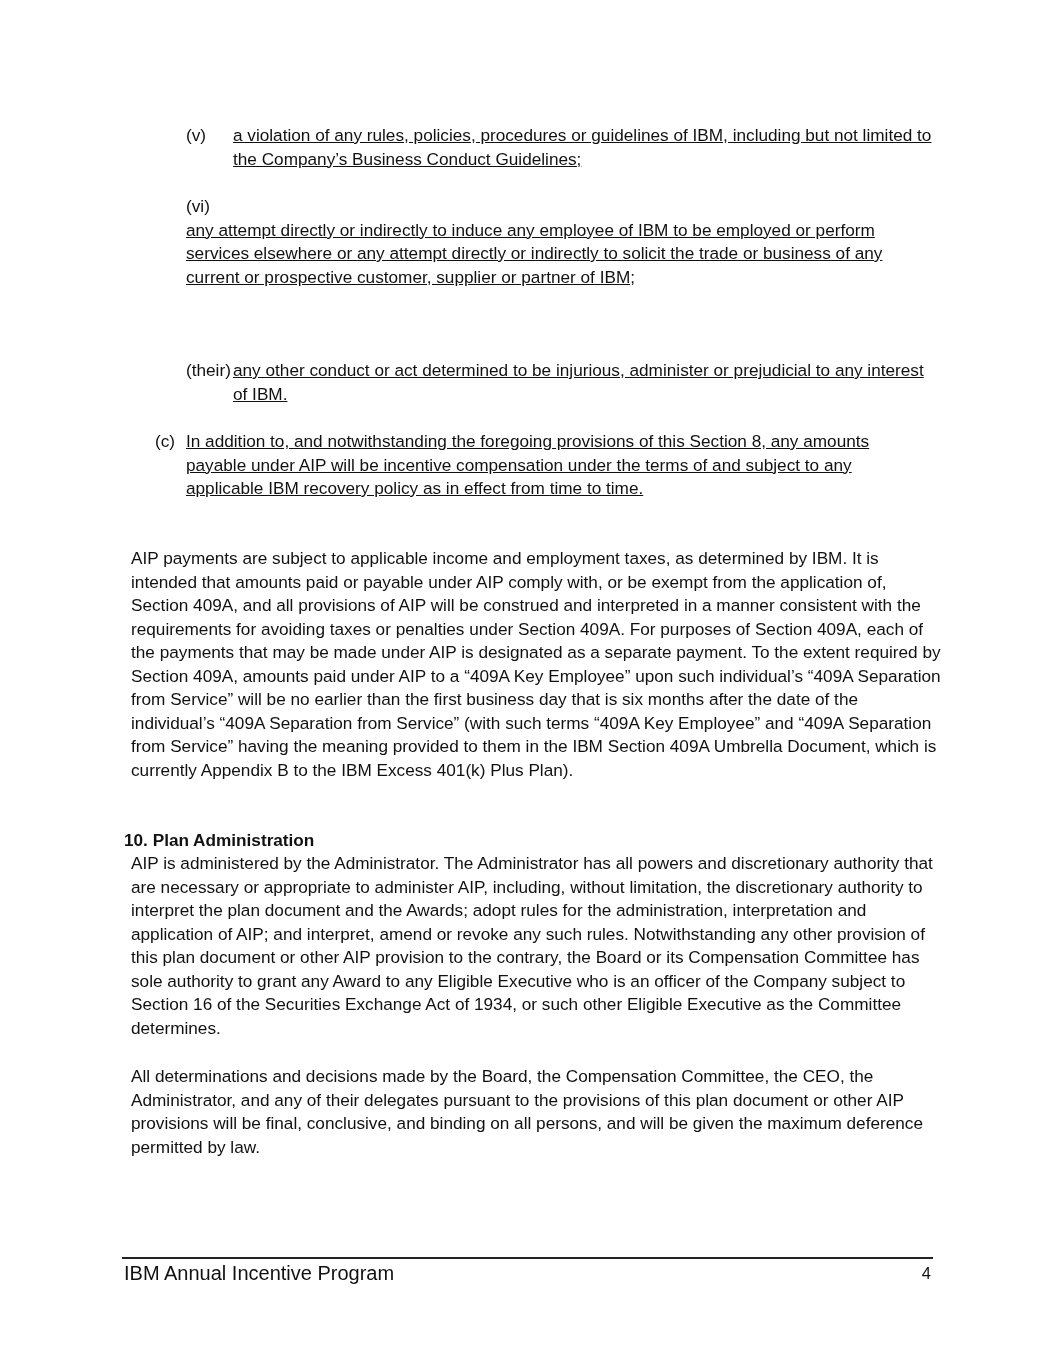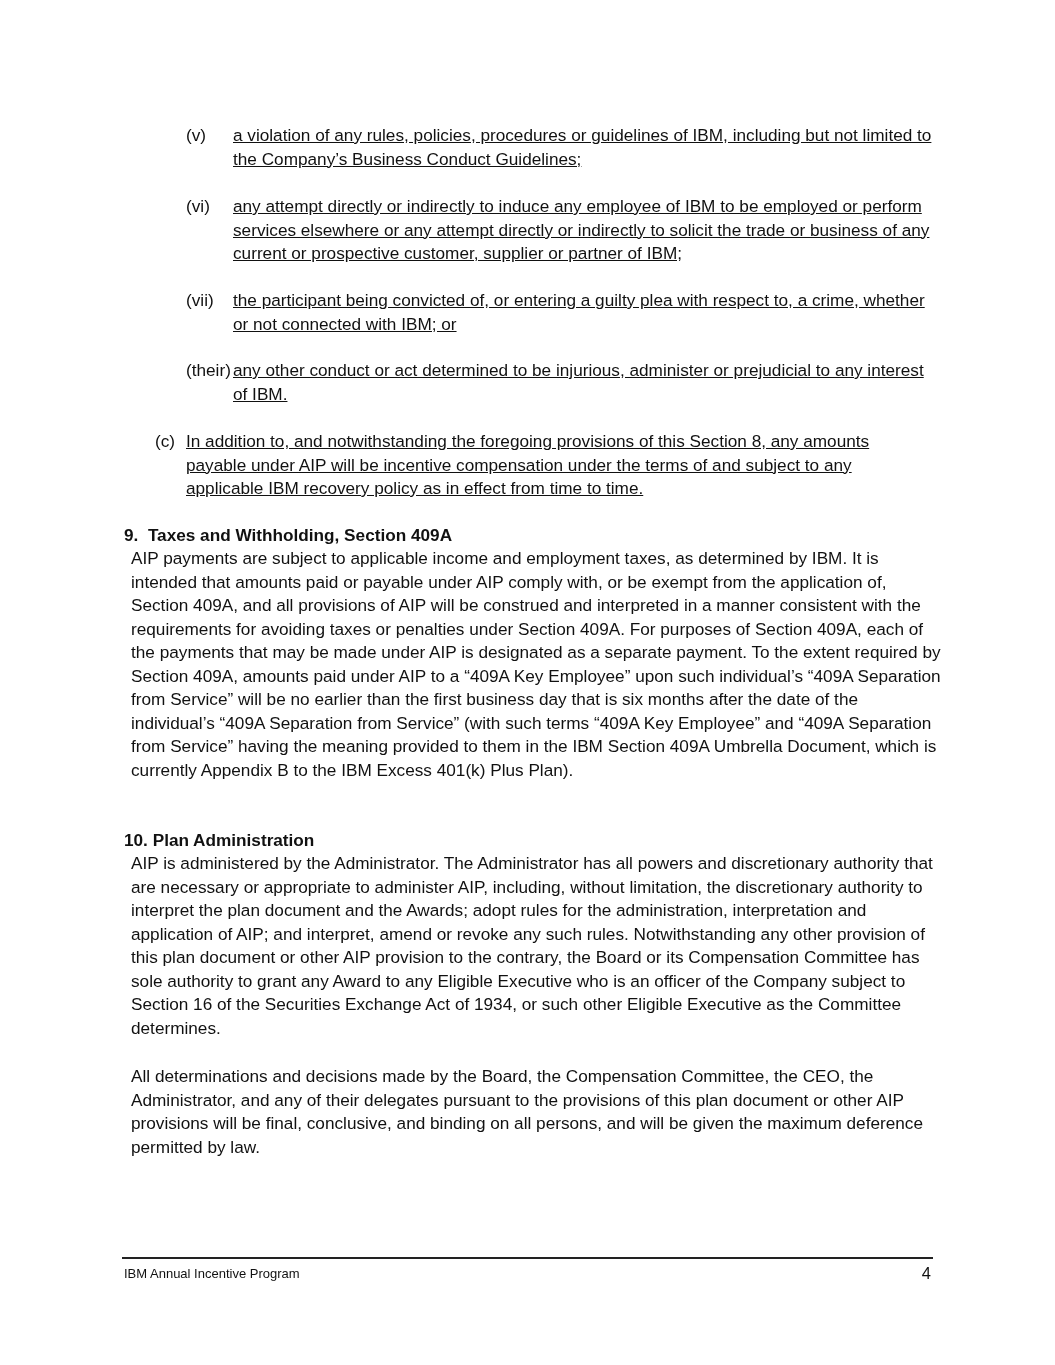--- a/index.html
+++ b/index.html
@@ -54,60 +54,55 @@
       left: 122px;
       top: 1257px;
       width: 811px;
       height: 0;
       border-top: 2px solid #222222;
     }
     .footer-title {
       position: absolute;
       left: 124px;
       top: 1262px;
-      font-size: 13px;
+      font-size: 20px;
     }
     .footer-page {
       position: absolute;
       right: 124px;
       top: 1262px;
       font-size: 16.5px;
     }
   </style>
 </head>
 <body>
 
 <div class="page">
 
   <div class="item sub-item" style="top:124px;">
     <span class="label">(v)</span>
     <span class="text">a violation of any rules, policies, procedures or guidelines of IBM, including but not limited to the Company’s Business Conduct Guidelines;</span>
   </div>
 
-  <div class="item sub-item" style="top:195px;">
+  <div class="item sub-item" style="top:195px;flex-direction:column;">
     <span class="label">(vi)</span>
     <span class="text">any attempt directly or indirectly to induce any employee of IBM to be employed or perform services elsewhere or any attempt directly or indirectly to solicit the trade or business of any current or prospective customer, supplier or partner of IBM;</span>
   </div>
 
-  <div class="item sub-item" style="top:289px;">
-    <span class="label">(vii)</span>
-    <span class="text">the participant being convicted of, or entering a guilty plea with respect to, a crime, whether or not connected with IBM; or</span>
-  </div>
 
   <div class="item sub-item" style="top:359px;">
     <span class="label">(their)</span>
     <span class="text">any other conduct or act determined to be injurious, administer or prejudicial to any interest of IBM.</span>
   </div>
 
   <div class="item item-c">
     <span class="label">(c)</span>
     <span class="text">In addition to, and notwithstanding the foregoing provisions of this Section 8, any amounts payable under AIP will be incentive compensation under the terms of and subject to any applicable IBM recovery policy as in effect from time to time.</span>
   </div>
 
-  <div class="heading" style="top:524px;">9.  Taxes and Withholding, Section 409A</div>
   <div class="para" style="top:547px;">AIP payments are subject to applicable income and employment taxes, as determined by IBM. It is intended that amounts paid or payable under AIP comply with, or be exempt from the application of, Section 409A, and all provisions of AIP will be construed and interpreted in a manner consistent with the requirements for avoiding taxes or penalties under Section 409A. For purposes of Section 409A, each of the payments that may be made under AIP is designated as a separate payment. To the extent required by Section 409A, amounts paid under AIP to a “409A Key Employee” upon such individual’s “409A Separation from Service” will be no earlier than the first business day that is six months after the date of the individual’s “409A Separation from Service” (with such terms “409A Key Employee” and “409A Separation from Service” having the meaning provided to them in the IBM Section 409A Umbrella Document, which is currently Appendix B to the IBM Excess 401(k) Plus Plan).</div>
 
   <div class="heading" style="top:829px;">10. Plan Administration</div>
   <div class="para" style="top:852px;">AIP is administered by the Administrator. The Administrator has all powers and discretionary authority that are necessary or appropriate to administer AIP, including, without limitation, the discretionary authority to interpret the plan document and the Awards; adopt rules for the administration, interpretation and application of AIP; and interpret, amend or revoke any such rules. Notwithstanding any other provision of this plan document or other AIP provision to the contrary, the Board or its Compensation Committee has sole authority to grant any Award to any Eligible Executive who is an officer of the Company subject to Section 16 of the Securities Exchange Act of 1934, or such other Eligible Executive as the Committee determines.</div>
   <div class="para" style="top:1065px;">All determinations and decisions made by the Board, the Compensation Committee, the CEO, the Administrator, and any of their delegates pursuant to the provisions of this plan document or other AIP provisions will be final, conclusive, and binding on all persons, and will be given the maximum deference permitted by law.</div>
 
   <div class="footer-rule"></div>
   <div class="footer-title">IBM Annual Incentive Program</div>
   <div class="footer-page">4</div>
 

